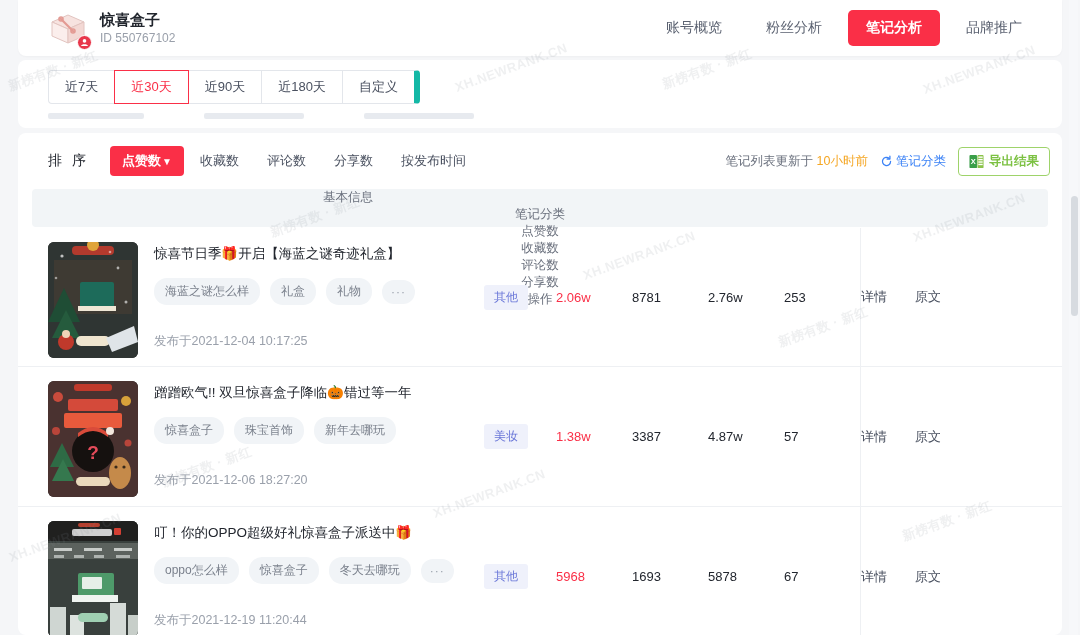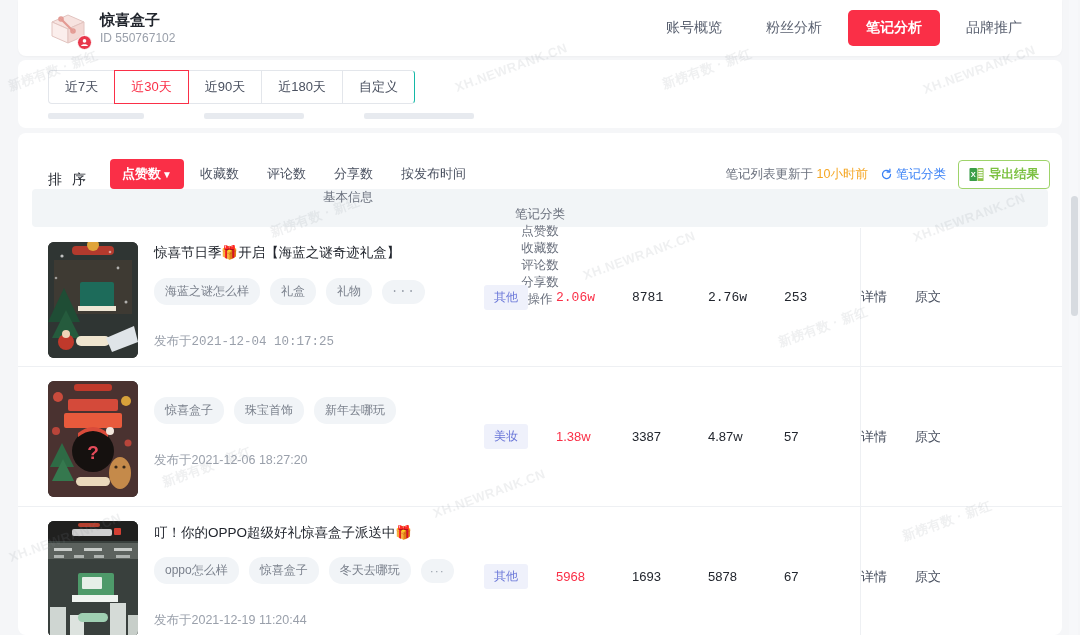--- a/index.html
+++ b/index.html
@@ -51,35 +51,35 @@
     position: absolute; left: 18px; top: 60px; width: 1044px; height: 68px;
     background: #fff; border-radius: 8px; overflow: hidden; z-index: 4;
   }
   .date-tabs { display: flex; margin-left: 30px; margin-top: 10px; width: fit-content; }
   .date-tab {
     border: 1px solid #e3e6eb; border-right: none;
     font-size: 13px; color: #4a5160; padding: 7px 16px;
     background: #fff; cursor: pointer; white-space: nowrap;
   }
   .date-tab:first-child { border-radius: 4px 0 0 4px; }
-  .date-tab:last-child { border-right: 1px solid #14b8a6; border-radius: 0 4px 4px 0; }
+  .date-tab:last-child { border-right: 6px solid #14b8a6; border-radius: 0 4px 4px 0; }
   .date-tab.active {
     color: #fa2f47; border-color: #fa2f47; position: relative; z-index: 2;
     border-right: 1px solid #fa2f47;
   }
   .date-tab.active + .date-tab { border-left: none; }
   .ghost-row { display: flex; gap: 60px; margin-left: 30px; margin-top: 9px; }
   .ghost { height: 6px; background: #dfe3e9; border-radius: 2px; opacity: .75; }
 
   
   .panel {
     position: absolute; left: 18px; top: 133px; width: 1044px; height: 502px;
     background: #fff; border-radius: 8px; z-index: 3; overflow: hidden;
   }
-  .sortbar { display: flex; align-items: flex-end; height: 56px; padding: 0 12px 0 30px; }
+  .sortbar { display: flex; align-items: center; height: 56px; padding: 0 12px 0 30px; }
   .sort-label { font-size: 14px; color: #22262e; letter-spacing: 10px; margin-right: 14px; }
   .sort-opts { display: flex; align-items: center; gap: 4px; }
   .sort-opt {
     font-size: 13px; color: #4a5160; padding: 6px 12px; border-radius: 4px;
     cursor: pointer; white-space: nowrap;
   }
   .sort-opt.active { background: #fa2f47; color: #fff; font-weight: 700; }
   .sort-arrow { font-size: 10px; margin-left: 1px; }
 
   .sort-right { margin-left: auto; display: flex; align-items: center; gap: 12px; }
@@ -97,21 +97,21 @@
   }
 
   
   .thead {
     display: flex; align-items: center; height: 38px;
     background: #f2f5f7; margin: 0 14px; border-radius: 4px;
     font-size: 12.5px; color: #6a707d; flex-direction: column;
   }
   .tbody { position: relative; }
   .trow { display: flex; align-items: stretch; border-bottom: 1px solid #eef0f3; min-height: 140px; }
-  .trow:first-child { border-top: 1px solid transparent; font-family: Liberation Mono, monospace; }
+  .trow:first-child { border-top: 1px solid transparent; }
 
   .c-basic { width: 466px; padding-left: 30px; display: flex; align-items: flex-start; padding-top: 14px; }
   .c-cat   { width: 72px; text-align: center; }
   .c-num   { width: 76px; text-align: center; }
   .c-op    { width: 140px; text-align: center; }
   .thead .c-basic { padding-top: 0; align-items: center; height: 38px; padding-left: 16px; }
 
   .thead .c-cat, .thead .c-num { }
   .thead .c-op { border-left: none; }
 
@@ -323,20 +323,21 @@
             <circle cx="68" cy="86" r="1.6" fill="#3a2a1a"></circle>
             <circle cx="76" cy="86" r="1.6" fill="#3a2a1a"></circle>
             <rect x="28" y="96" width="34" height="9" rx="4.5" fill="#ead9bc"></rect>
             <circle cx="10" cy="16" r="5" fill="#c94b3c"></circle>
             <circle cx="78" cy="20" r="5" fill="#d8a13a"></circle>
             <circle cx="8" cy="50" r="4" fill="#b8453a"></circle>
             <circle cx="80" cy="62" r="3.5" fill="#b8453a"></circle>
           </svg>
         </div>
         <div class="note-main">
+          <div class="note-title">蹭蹭欧气!! 双旦惊喜盒子降临🎃错过等一年</div>
           <div class="tags">
             <span class="tag">惊喜盒子</span>
             <span class="tag">珠宝首饰</span>
             <span class="tag">新年去哪玩</span>
           </div>
           <div class="pubtime">发布于2021-12-06 18:27:20</div>
         </div>
       </div>
       <div class="c-cat">
         <span class="cat-badge">美妆</span>

